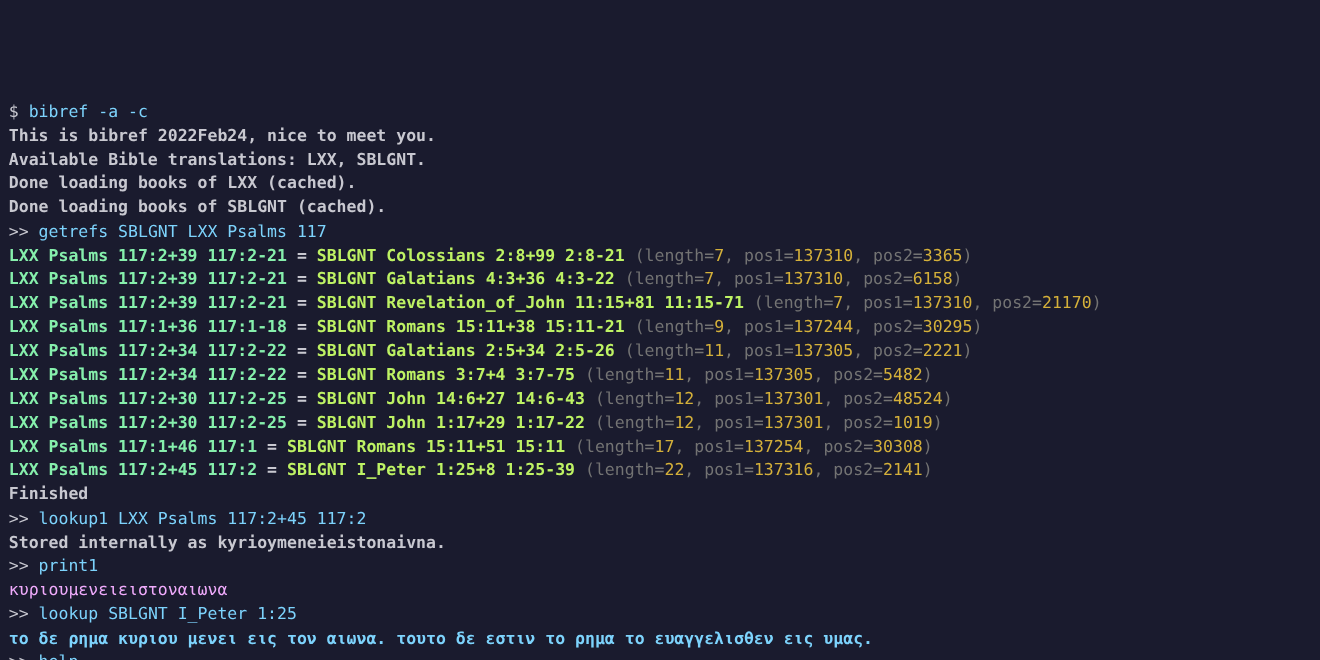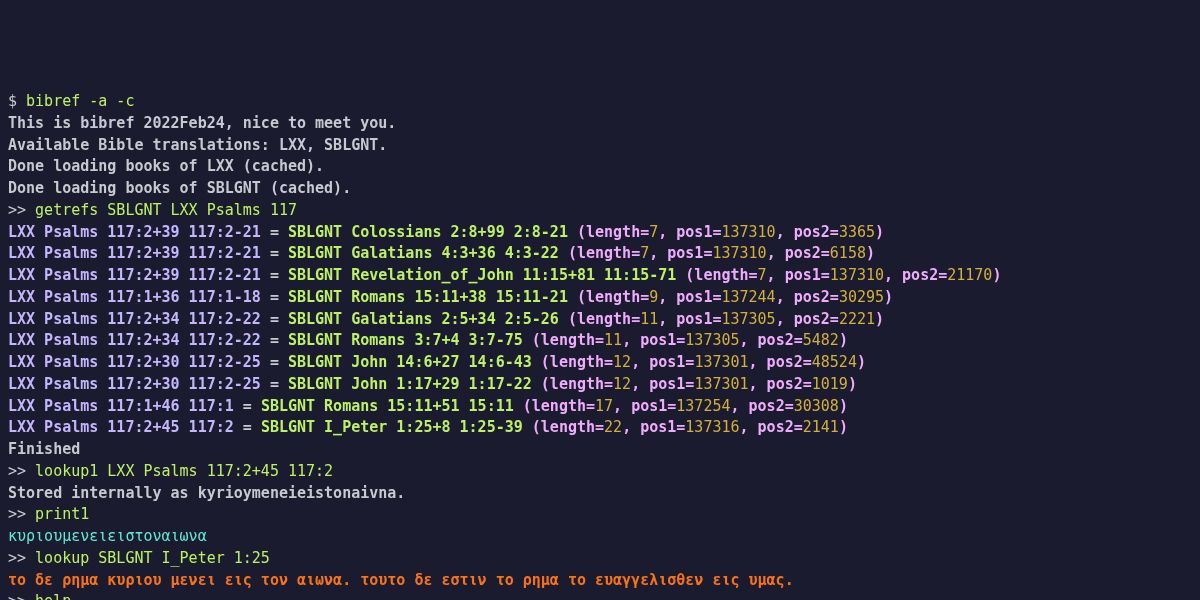--- a/index.html
+++ b/index.html
@@ -14,28 +14,28 @@
       line-height: 1.45;
       color: #c8c8d0;
       padding: 4px 8px;
       white-space: pre;
       overflow-x: hidden;
     }
     .line {
       display: block;
     }
     .prompt { color: #c8c8d0; }
-    .cmd { color: #bef264; }
+    .cmd { color: #7dd3fc; }
     .text { color: #c8c8d0; font-weight: bold; }
-    .lxx { color: #c4b5fd; font-weight: bold; }
+    .lxx { color: #86efac; font-weight: bold; }
     .sblgnt { color: #bef264; font-weight: bold; }
-    .paren { color: #f0abfc; font-weight: bold; }
+    .paren { color: #737373; }
     .num { color: #d4b03a; }
-    .greek { color: #5eead4; }
-    .greek-blue { color: #f97316; font-weight: bold; }
+    .greek { color: #f0abfc; }
+    .greek-blue { color: #7dd3fc; font-weight: bold; }
   </style>
 </head>
 <body>
 
 
 
 <div id="terminal"><div class="line"><span class="prompt">$ </span><span class="cmd">bibref -a -c</span></div><div class="line"><span class="text">This is bibref 2022Feb24, nice to meet you.</span></div><div class="line"><span class="text">Available Bible translations: LXX, SBLGNT.</span></div><div class="line"><span class="text">Done loading books of LXX (cached).</span></div><div class="line"><span class="text">Done loading books of SBLGNT (cached).</span></div><div class="line"><span class="prompt">&gt;&gt; </span><span class="cmd">getrefs SBLGNT LXX Psalms 117</span></div><div class="line"><span class="lxx">LXX Psalms 117:2+39 117:2-21</span><span class="text"> = </span><span class="sblgnt">SBLGNT Colossians 2:8+99 2:8-21</span><span class="paren"> (length=</span><span class="num">7</span><span class="paren">, pos1=</span><span class="num">137310</span><span class="paren">, pos2=</span><span class="num">3365</span><span class="paren">)</span></div><div class="line"><span class="lxx">LXX Psalms 117:2+39 117:2-21</span><span class="text"> = </span><span class="sblgnt">SBLGNT Galatians 4:3+36 4:3-22</span><span class="paren"> (length=</span><span class="num">7</span><span class="paren">, pos1=</span><span class="num">137310</span><span class="paren">, pos2=</span><span class="num">6158</span><span class="paren">)</span></div><div class="line"><span class="lxx">LXX Psalms 117:2+39 117:2-21</span><span class="text"> = </span><span class="sblgnt">SBLGNT Revelation_of_John 11:15+81 11:15-71</span><span class="paren"> (length=</span><span class="num">7</span><span class="paren">, pos1=</span><span class="num">137310</span><span class="paren">, pos2=</span><span class="num">21170</span><span class="paren">)</span></div><div class="line"><span class="lxx">LXX Psalms 117:1+36 117:1-18</span><span class="text"> = </span><span class="sblgnt">SBLGNT Romans 15:11+38 15:11-21</span><span class="paren"> (length=</span><span class="num">9</span><span class="paren">, pos1=</span><span class="num">137244</span><span class="paren">, pos2=</span><span class="num">30295</span><span class="paren">)</span></div><div class="line"><span class="lxx">LXX Psalms 117:2+34 117:2-22</span><span class="text"> = </span><span class="sblgnt">SBLGNT Galatians 2:5+34 2:5-26</span><span class="paren"> (length=</span><span class="num">11</span><span class="paren">, pos1=</span><span class="num">137305</span><span class="paren">, pos2=</span><span class="num">2221</span><span class="paren">)</span></div><div class="line"><span class="lxx">LXX Psalms 117:2+34 117:2-22</span><span class="text"> = </span><span class="sblgnt">SBLGNT Romans 3:7+4 3:7-75</span><span class="paren"> (length=</span><span class="num">11</span><span class="paren">, pos1=</span><span class="num">137305</span><span class="paren">, pos2=</span><span class="num">5482</span><span class="paren">)</span></div><div class="line"><span class="lxx">LXX Psalms 117:2+30 117:2-25</span><span class="text"> = </span><span class="sblgnt">SBLGNT John 14:6+27 14:6-43</span><span class="paren"> (length=</span><span class="num">12</span><span class="paren">, pos1=</span><span class="num">137301</span><span class="paren">, pos2=</span><span class="num">48524</span><span class="paren">)</span></div><div class="line"><span class="lxx">LXX Psalms 117:2+30 117:2-25</span><span class="text"> = </span><span class="sblgnt">SBLGNT John 1:17+29 1:17-22</span><span class="paren"> (length=</span><span class="num">12</span><span class="paren">, pos1=</span><span class="num">137301</span><span class="paren">, pos2=</span><span class="num">1019</span><span class="paren">)</span></div><div class="line"><span class="lxx">LXX Psalms 117:1+46 117:1</span><span class="text"> = </span><span class="sblgnt">SBLGNT Romans 15:11+51 15:11</span><span class="paren"> (length=</span><span class="num">17</span><span class="paren">, pos1=</span><span class="num">137254</span><span class="paren">, pos2=</span><span class="num">30308</span><span class="paren">)</span></div><div class="line"><span class="lxx">LXX Psalms 117:2+45 117:2</span><span class="text"> = </span><span class="sblgnt">SBLGNT I_Peter 1:25+8 1:25-39</span><span class="paren"> (length=</span><span class="num">22</span><span class="paren">, pos1=</span><span class="num">137316</span><span class="paren">, pos2=</span><span class="num">2141</span><span class="paren">)</span></div><div class="line"><span class="text">Finished</span></div><div class="line"><span class="prompt">&gt;&gt; </span><span class="cmd">lookup1 LXX Psalms 117:2+45 117:2</span></div><div class="line"><span class="text">Stored internally as kyrioymeneieistonaivna.</span></div><div class="line"><span class="prompt">&gt;&gt; </span><span class="cmd">print1</span></div><div class="line"><span class="greek">κυριουμενειειστοναιωνα</span></div><div class="line"><span class="prompt">&gt;&gt; </span><span class="cmd">lookup SBLGNT I_Peter 1:25</span></div><div class="line"><span class="greek-blue">το δε ρημα κυριου μενει εις τον αιωνα. τουτο δε εστιν το ρημα το ευαγγελισθεν εις υμας.</span></div><div class="line"><span class="prompt">&gt;&gt; </span><span class="cmd">help</span></div></div>
 
 
 

